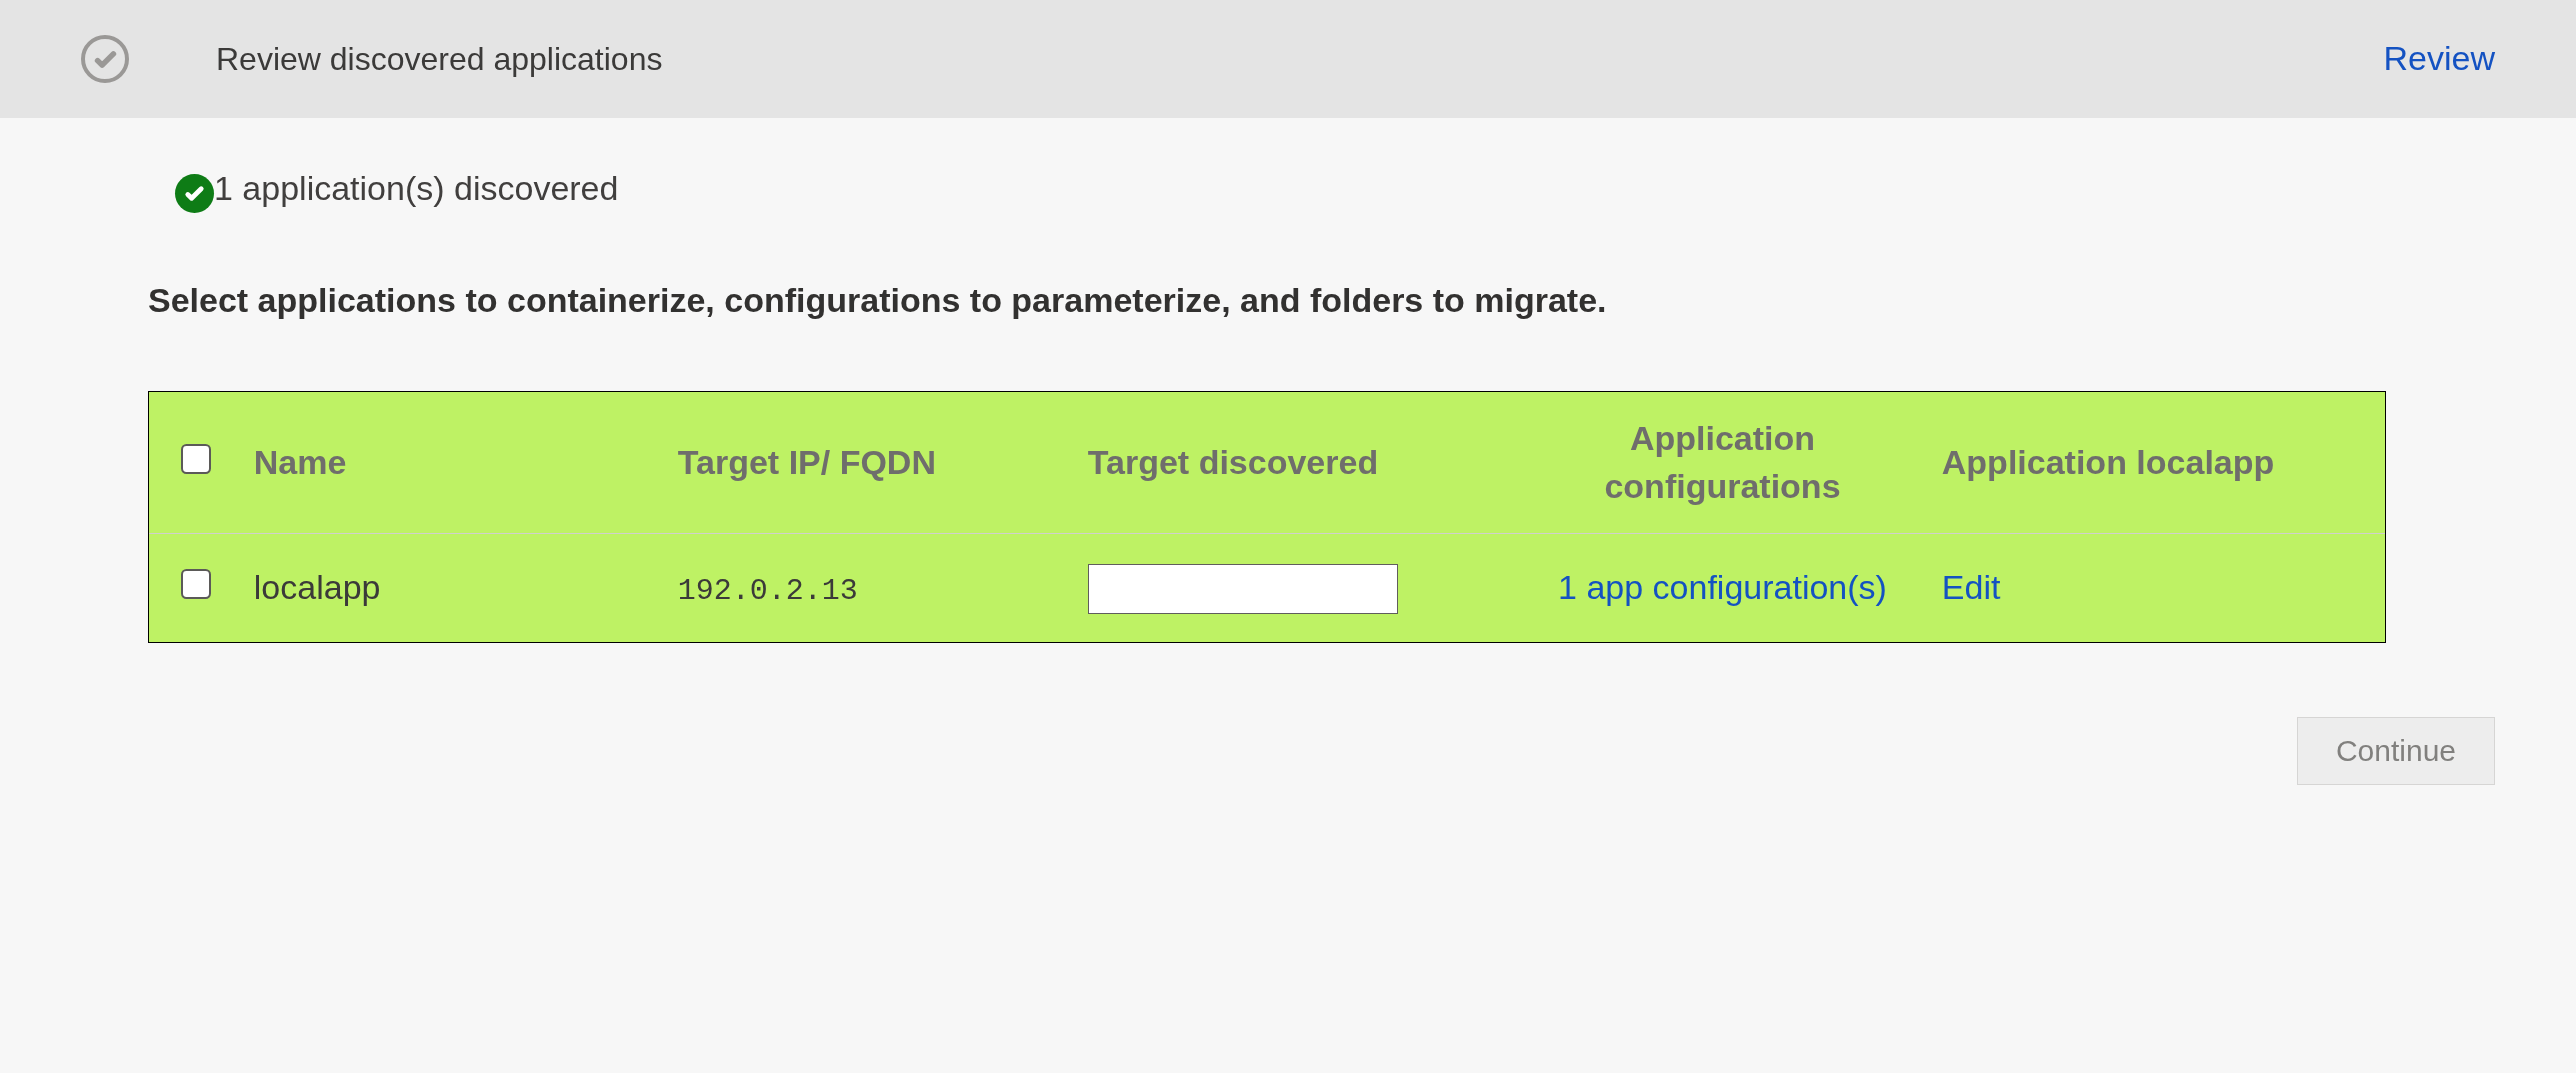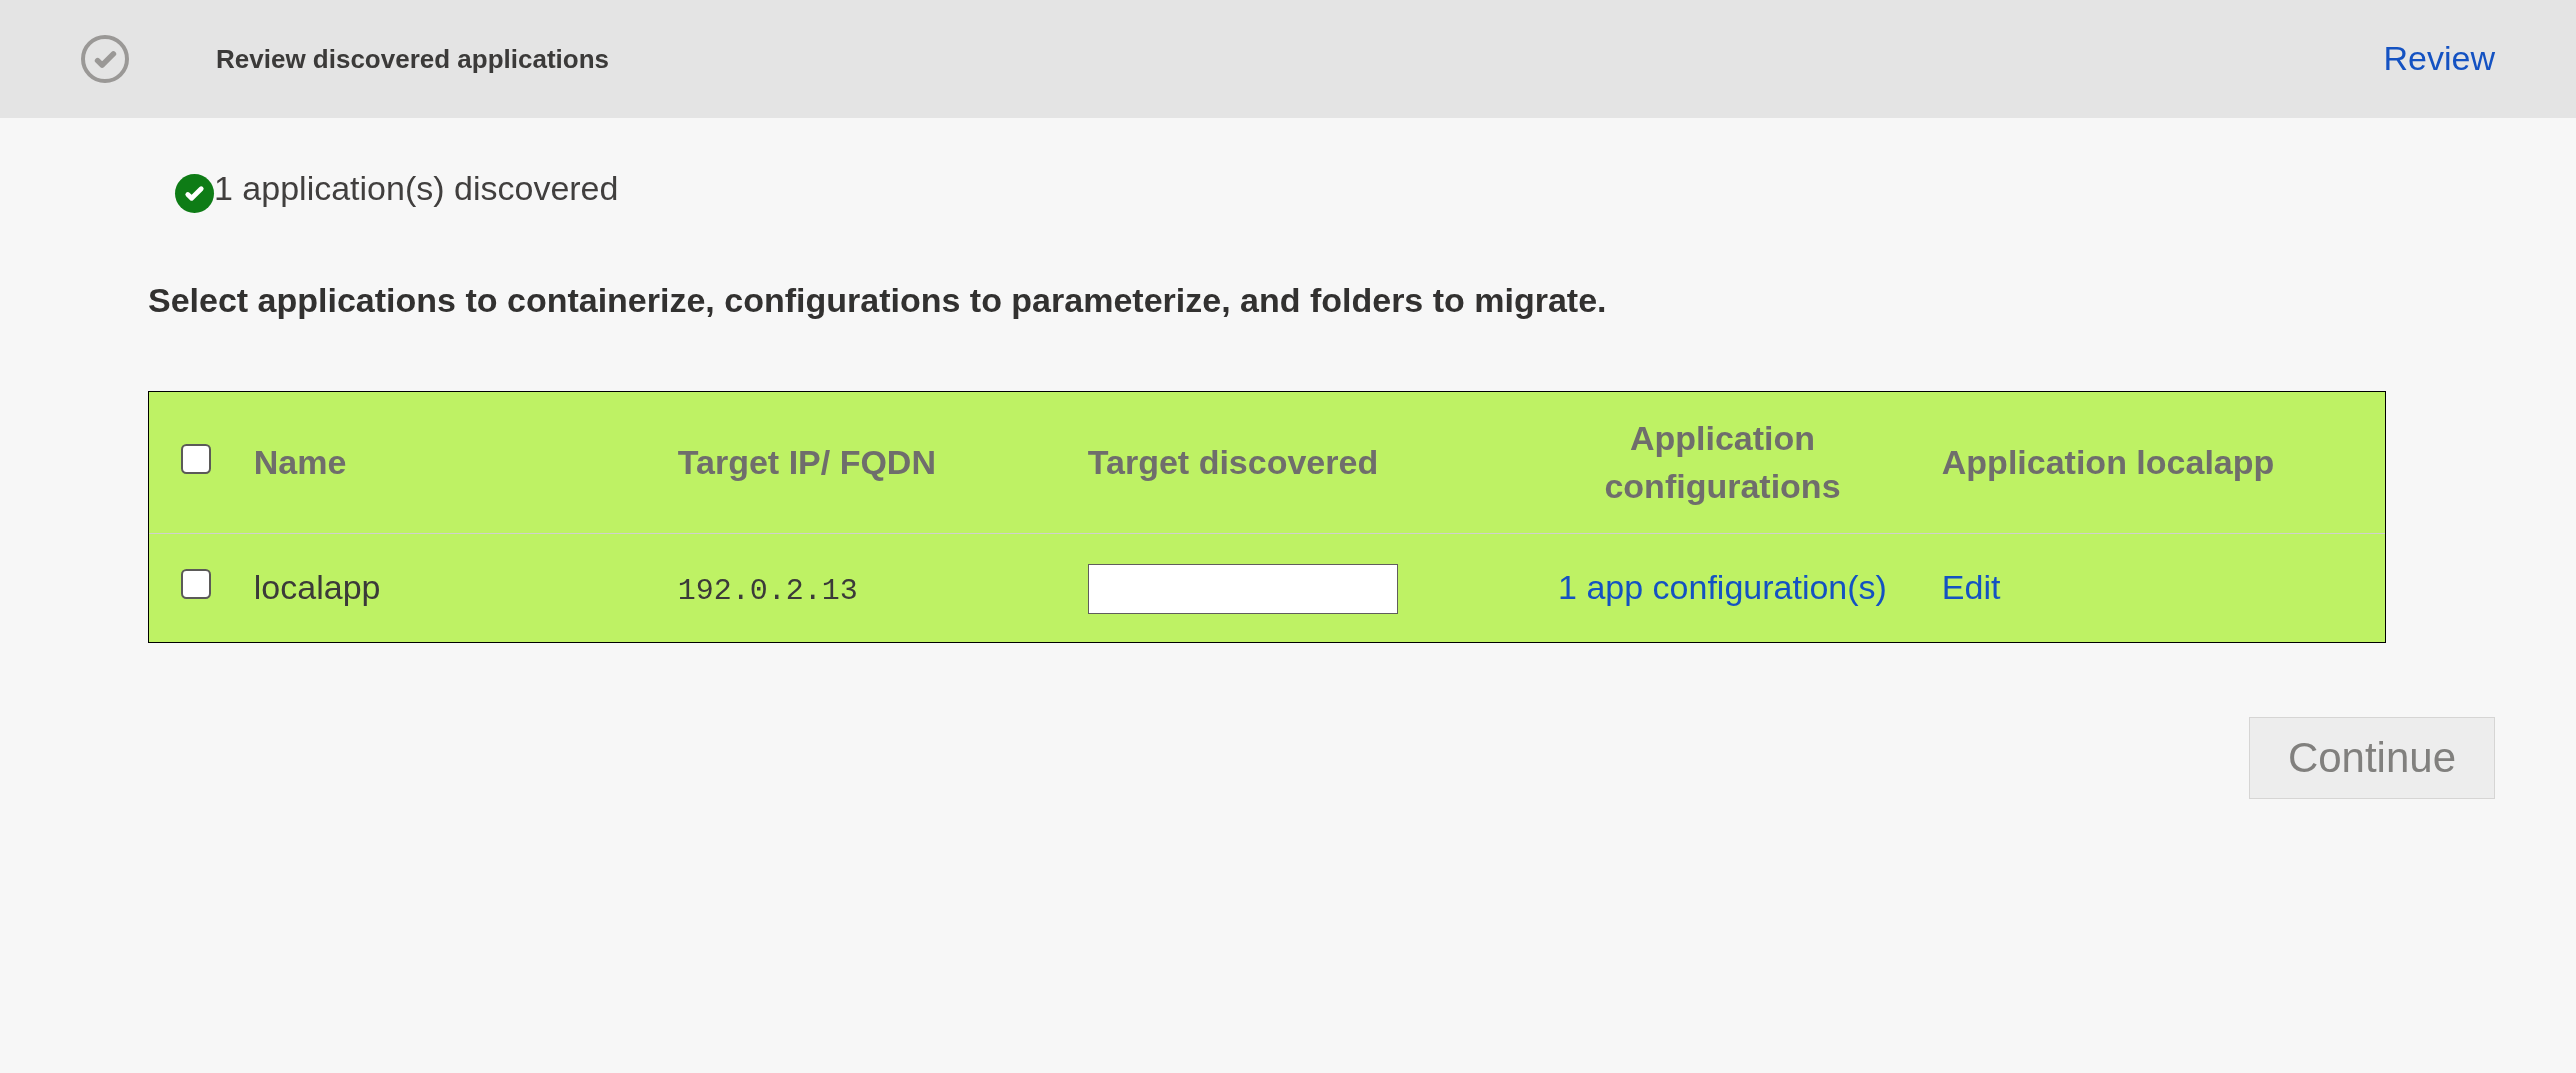--- a/index.html
+++ b/index.html
@@ -34,23 +34,23 @@
       border: 4px solid #9a9896;
       border-radius: 50%;
       display: flex;
       align-items: center;
       justify-content: center;
       flex-shrink: 0;
     }
     .step-circle svg { width: 27px; height: 27px; }
     .step-circle svg path { stroke: #9a9896; stroke-width: 5; fill: none; stroke-linecap: round; stroke-linejoin: round; }
     .header-title {
-      font-size: 26px;
+      font-size: 32px;
       color: #3b3a39;
-      font-weight: 700;
+      font-weight: 400;
     }
     .review-link {
       font-size: 34px;
       color: #1452c2;
       cursor: pointer;
     }
     .content {
       padding: 47px 148px 0 148px;
     }
     .status-row {
@@ -139,21 +139,21 @@
     }
     .footer-row {
       display: flex;
       justify-content: flex-end;
       padding: 74px 81px 0 0;
     }
     .continue-btn {
       background: #ededed;
       border: 1.3px solid #d6d5d4;
       color: #81807e;
-      font-size: 42px;
+      font-size: 30px;
       padding: 16px 38px;
       cursor: default;
     }
   </style>
 </head>
 <body>
 
 <div class="container">
 
   <div class="header-bar">

